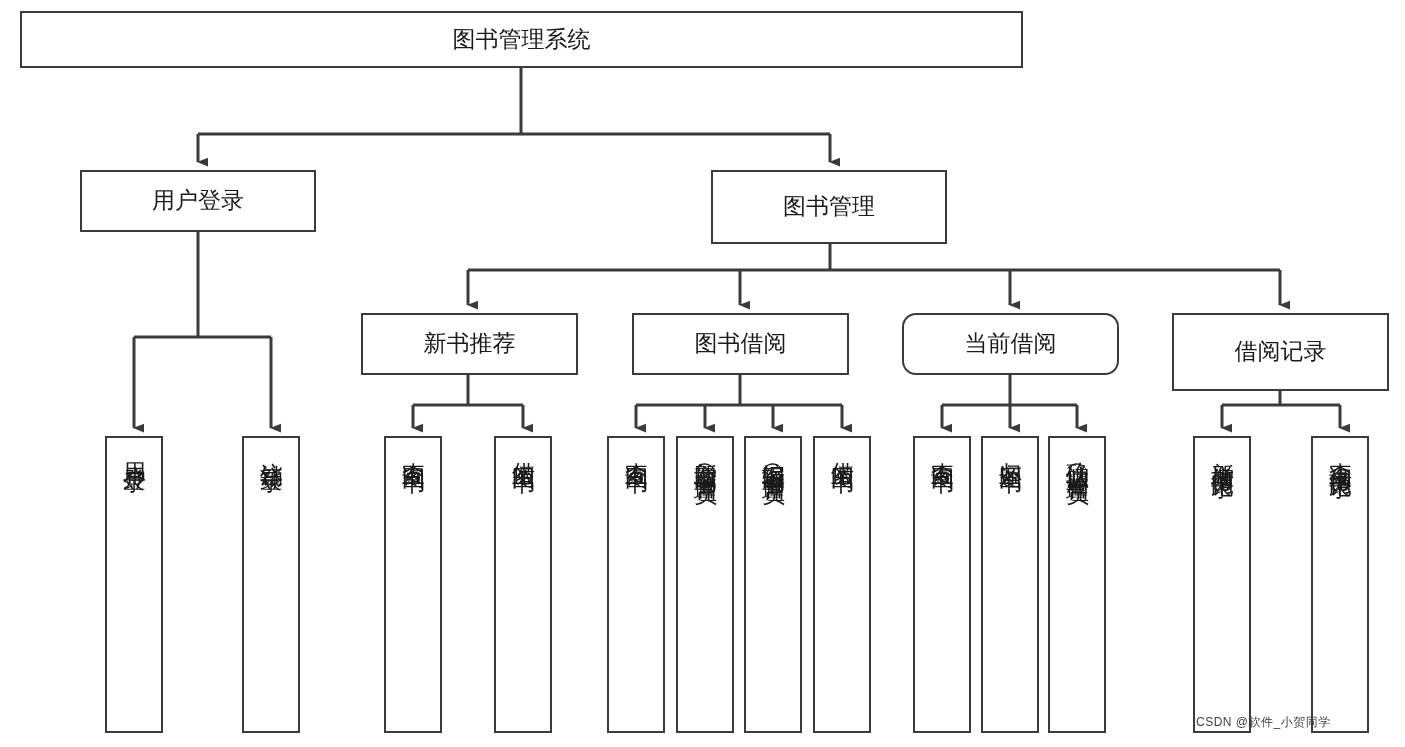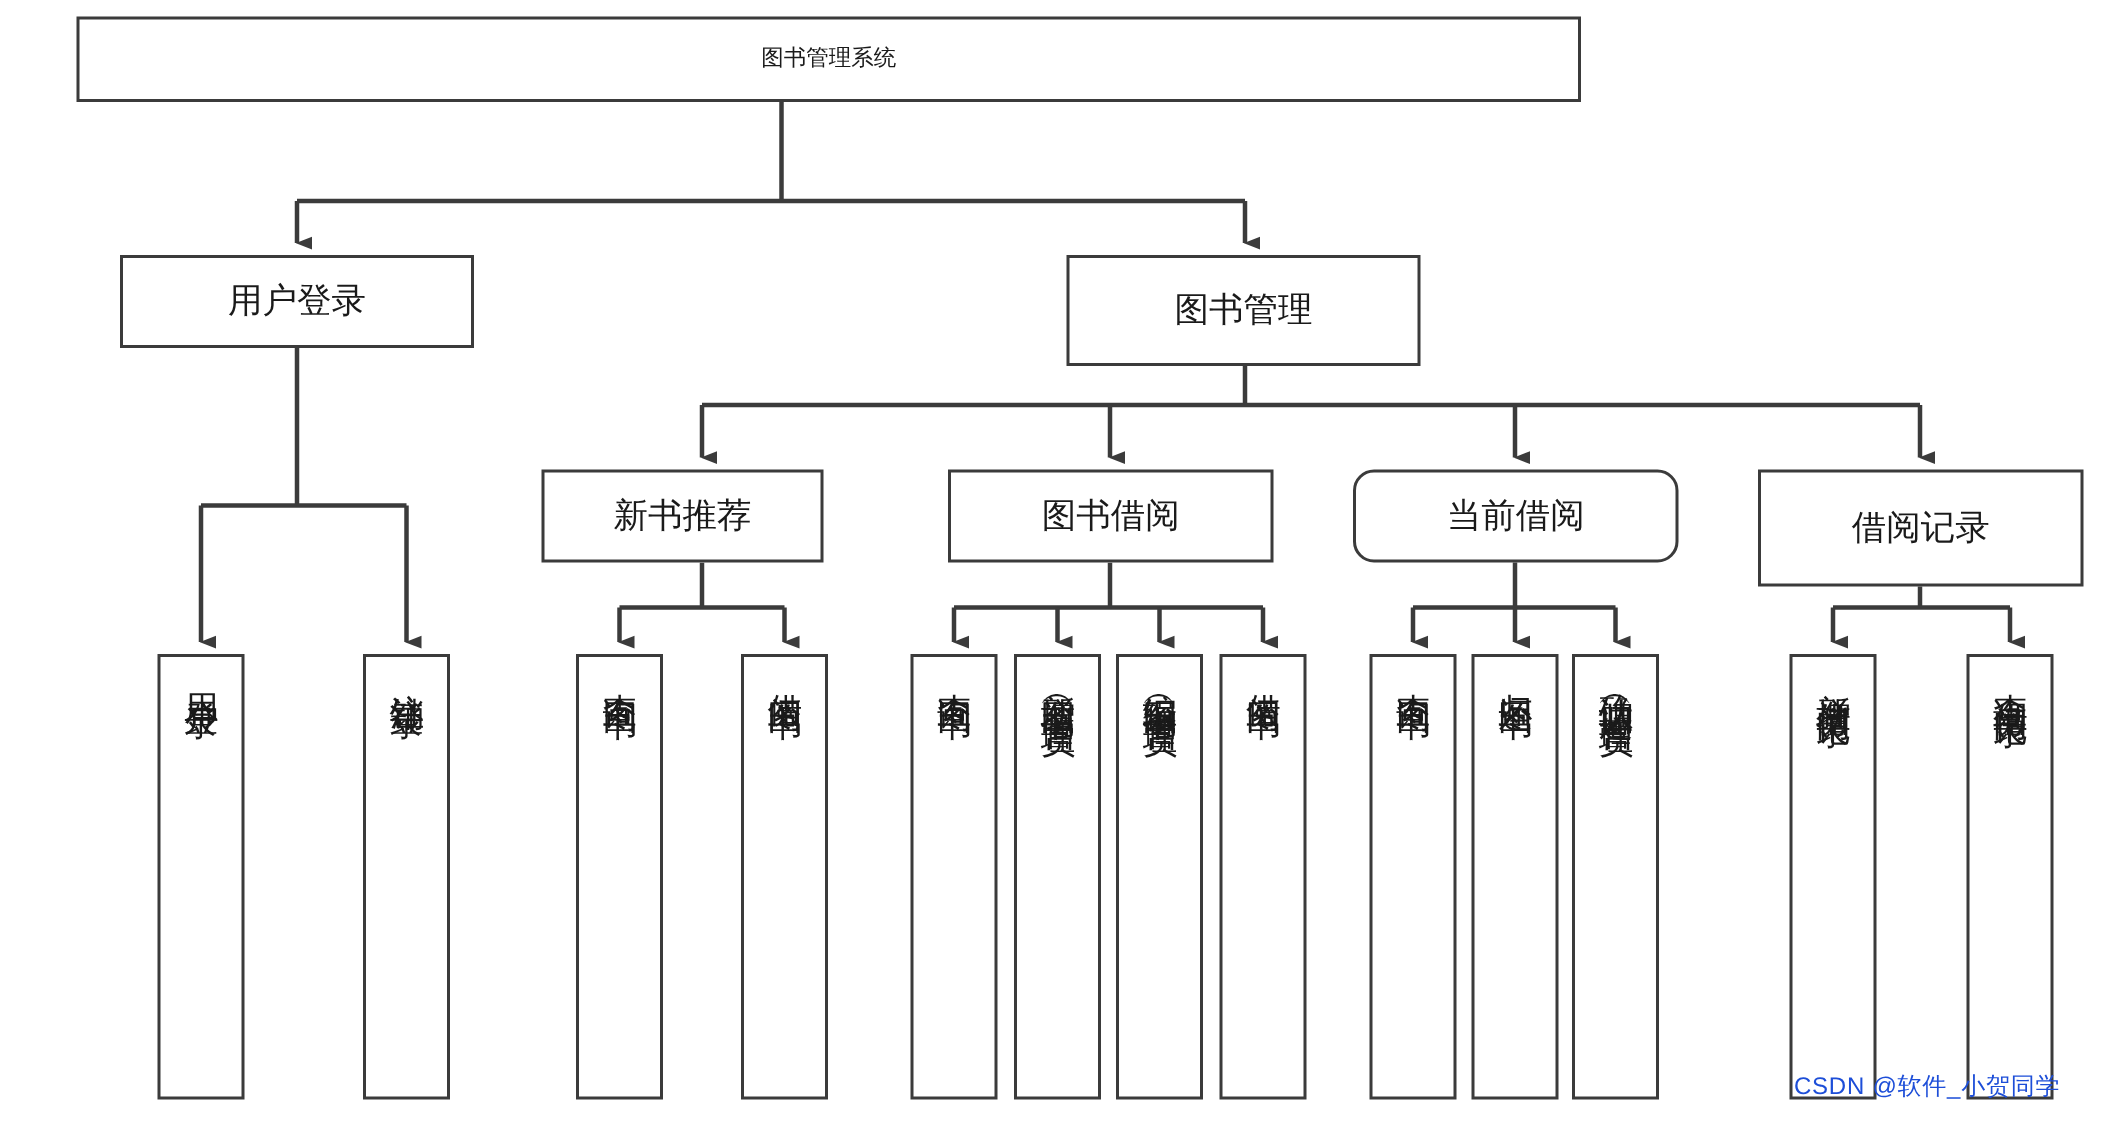--- a/index.html
+++ b/index.html
@@ -26,27 +26,27 @@
   .node.h{ font-size:23px; }
   .node.v{
     writing-mode:vertical-rl;
     text-orientation:upright;
     font-size:23px;
     letter-spacing:3px;
     padding-top:6px;
     justify-content:flex-start;
     align-items:center;
   }
-  .node.root{ font-size:15px;margin-left:31px; }
+  .node.root{ font-size:23px; }
 
   .watermark{
     position:absolute;
     left:1196px;top:714px;
-    font-size:16px;
-    color:#1d4ed8;
+    font-size:12px;
+    color:#404040;
     letter-spacing:0.5px;
     white-space:nowrap;
     pointer-events:none;
   }
 </style>
 </head>
 <body>
 
 <div id="stage">
 
@@ -104,21 +104,21 @@
     <span>图书管理系统</span>
   </div>
 
   <div class="node h" style="left:80px;top:170px;width:236px;height:62px;">
     <span>用户登录</span>
   </div>
   <div class="node h" style="left:711px;top:170px;width:236px;height:74px;">
     <span>图书管理</span>
   </div>
 
-  <div class="node h" style="left:361px;top:313px;width:188px;height:62px;">
+  <div class="node h" style="left:361px;top:313px;width:217px;height:62px;">
     <span>新书推荐</span>
   </div>
   <div class="node h" style="left:632px;top:313px;width:217px;height:62px;">
     <span>图书借阅</span>
   </div>
   <div class="node h" style="left:902px;top:313px;width:217px;height:62px;border-radius:14px;">
     <span>当前借阅</span>
   </div>
   <div class="node h" style="left:1172px;top:313px;width:217px;height:78px;">
     <span>借阅记录</span>

